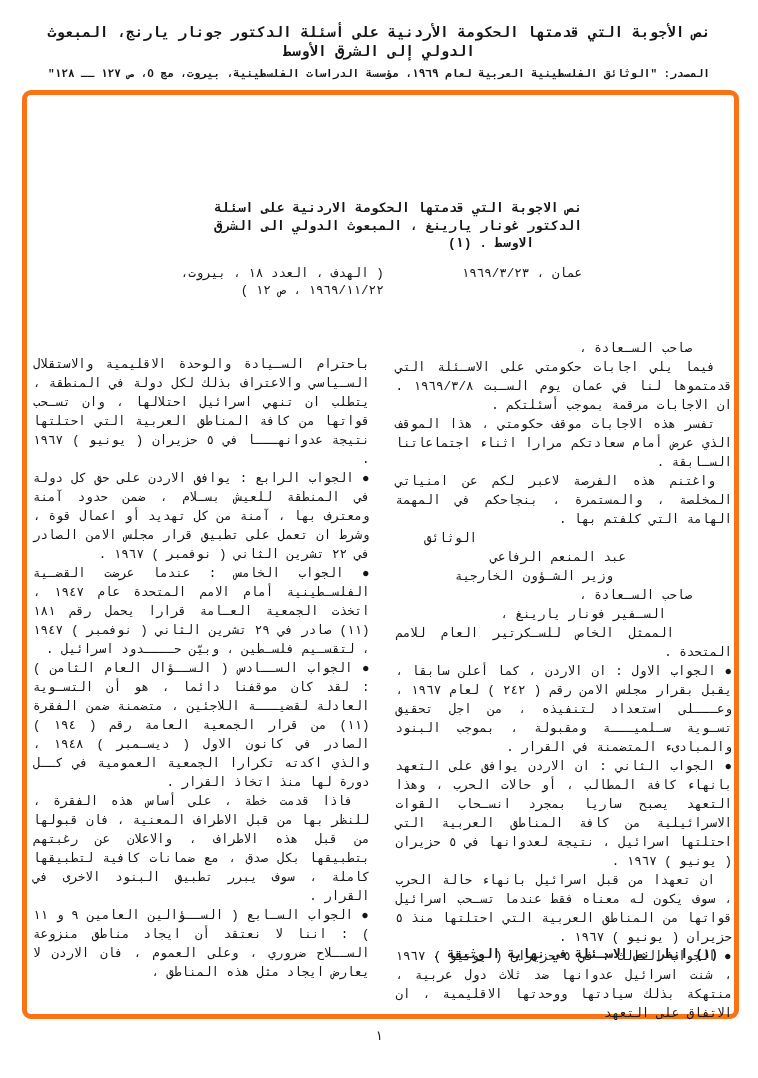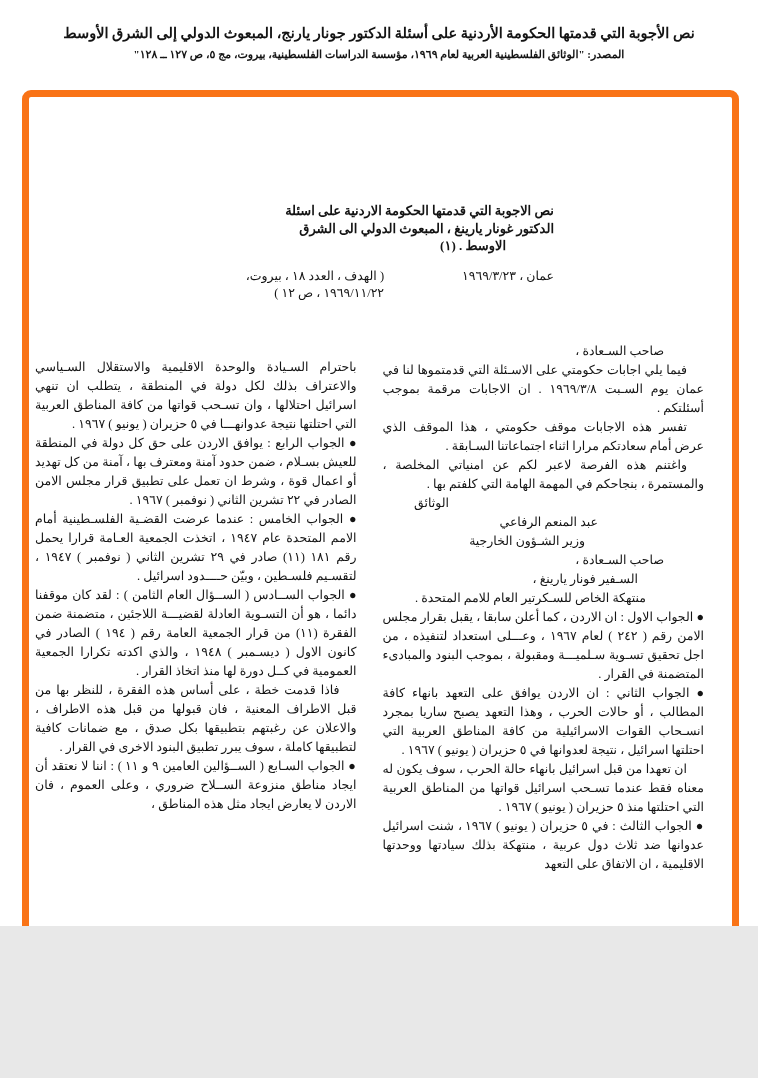--- a/index.html
+++ b/index.html
@@ -1,24 +1,24 @@
 <!DOCTYPE html>
 <html lang="ar"><head>
 <meta charset="utf-8">
 <style>
   html,body{margin:0;padding:0;background:#e8e8e8;}
-  .page{position:relative;width:758px;height:926px;background:#ffffff;margin:0 auto;
-        font-family:Liberation Serif, serif;color:#141414;overflow:hidden;}
+  .page{position:relative;width:758px;height:1078px;background:#ffffff;margin:0 auto;
+        font-family:Liberation Mono, monospace;color:#141414;overflow:hidden;}
   
   .hdr{direction:rtl;text-align:center;padding:0 18px;}
   .hdr-title{margin-top:24px;font-size:14.5px;font-weight:bold;line-height:19px;}
   .hdr-source{margin-top:5px;font-size:11px;font-weight:bold;}
   
   .frame{position:absolute;left:22px;top:90px;width:717px;height:929px;box-sizing:border-box;
-         border:7px solid #f97316;border-radius:9px;direction:rtl;padding:0 28px 0 6px;}
+         border:5px solid #f97316;border-radius:9px;direction:rtl;padding:0 2px 0 6px;}
   
   .doc-title{margin:105px 150px 0 0;text-align:right;font-weight:bold;
              font-size:13px;line-height:17.5px;}
   .doc-title .t3{margin-left:0;margin-right:48px;}
   
   .date-row{display:flex;margin:13px 150px 0 0;gap:78px;font-size:12.5px;line-height:17px;}
   .citation{text-align:right;}
   
   .columns{display:flex;gap:26px;margin-top:40px;font-size:12.5px;line-height:19px;
            text-align:justify;}
@@ -67,21 +67,21 @@
       <div class="col col-right">
         <p class="sal">صاحب السـعادة ،</p>
         <p class="ind">فيما يلي اجابات حكومتي على الاسـئلة التي قدمتموها لنا في عمان يوم السـبت ١٩٦٩/٣/٨ . ان الاجابات مرقمة بموجب أسئلتكم .</p>
         <p class="ind">تفسر هذه الاجابات موقف حكومتي ، هذا الموقف الذي عرض أمام سعادتكم مرارا اثناء اجتماعاتنا السـابقة .</p>
         <p class="ind">واغتنم هذه الفرصة لاعبر لكم عن امنياتي المخلصة ، والمستمرة ، بنجاحكم في المهمة الهامة التي كلفتم بها .</p>
         <p class="sig1">الوثائق</p>
         <p class="sig2">عبد المنعم الرفاعي</p>
         <p class="sig3">وزير الشـؤون الخارجية</p>
         <p class="sal">صاحب السـعادة ،</p>
         <p class="adr">السـفير فونار يارينغ ،</p>
-        <p class="adr2">منتهكة الخاص للسـكرتير العام للامم المتحدة .</p>
+        <p class="adr2">الممثل الخاص للسـكرتير العام للامم المتحدة .</p>
         <p class="blt">● الجواب الاول : ان الاردن ، كما أعلن سابقا ، يقبل بقرار مجلس الامن رقم ( ٢٤٢ ) لعام ١٩٦٧ ، وعـــلى استعداد لتنفيذه ، من اجل تحقيق تسـوية سـلميـــة ومقبولة ، بموجب البنود والمبادىء المتضمنة في القرار .</p>
         <p class="blt">● الجواب الثاني : ان الاردن يوافق على التعهد بانهاء كافة المطالب ، أو حالات الحرب ، وهذا التعهد يصبح ساريا بمجرد انسـحاب القوات الاسرائيلية من كافة المناطق العربية التي احتلتها اسرائيل ، نتيجة لعدوانها في ٥ حزيران ( يونيو ) ١٩٦٧ .</p>
         <p class="ind">ان تعهدا من قبل اسرائيل بانهاء حالة الحرب ، سوف يكون له معناه فقط عندما تسـحب اسرائيل قواتها من المناطق العربية التي احتلتها منذ ٥ حزيران ( يونيو ) ١٩٦٧ .</p>
         <p class="blt">● الجواب الثالث : في ٥ حزيران ( يونيو ) ١٩٦٧ ، شنت اسرائيل عدوانها ضد ثلاث دول عربية ، منتهكة بذلك سيادتها ووحدتها الاقليمية ، ان الاتفاق على التعهد</p>
       </div>
 
       <div class="col col-left">
         <p class="plain">باحترام السـيادة والوحدة الاقليمية والاستقلال السـياسي والاعتراف بذلك لكل دولة في المنطقة ، يتطلب ان تنهي اسرائيل احتلالها ، وان تسـحب قواتها من كافة المناطق العربية التي احتلتها نتيجة عدوانهـــا في ٥ حزيران ( يونيو ) ١٩٦٧ .</p>
         <p class="blt">● الجواب الرابع : يوافق الاردن على حق كل دولة في المنطقة للعيش بسـلام ، ضمن حدود آمنة ومعترف بها ، آمنة من كل تهديد أو اعمال قوة ، وشرط ان تعمل على تطبيق قرار مجلس الامن الصادر في ٢٢ تشرين الثاني ( نوفمبر ) ١٩٦٧ .</p>
         <p class="blt">● الجواب الخامس : عندما عرضت القضـية الفلسـطينية أمام الامم المتحدة عام ١٩٤٧ ، اتخذت الجمعية العـامة قرارا يحمل رقم ١٨١ (١١) صادر في ٢٩ تشرين الثاني ( نوفمبر ) ١٩٤٧ ، لتقسـيم فلسـطين ، وبيّن حــــدود اسرائيل .</p>

